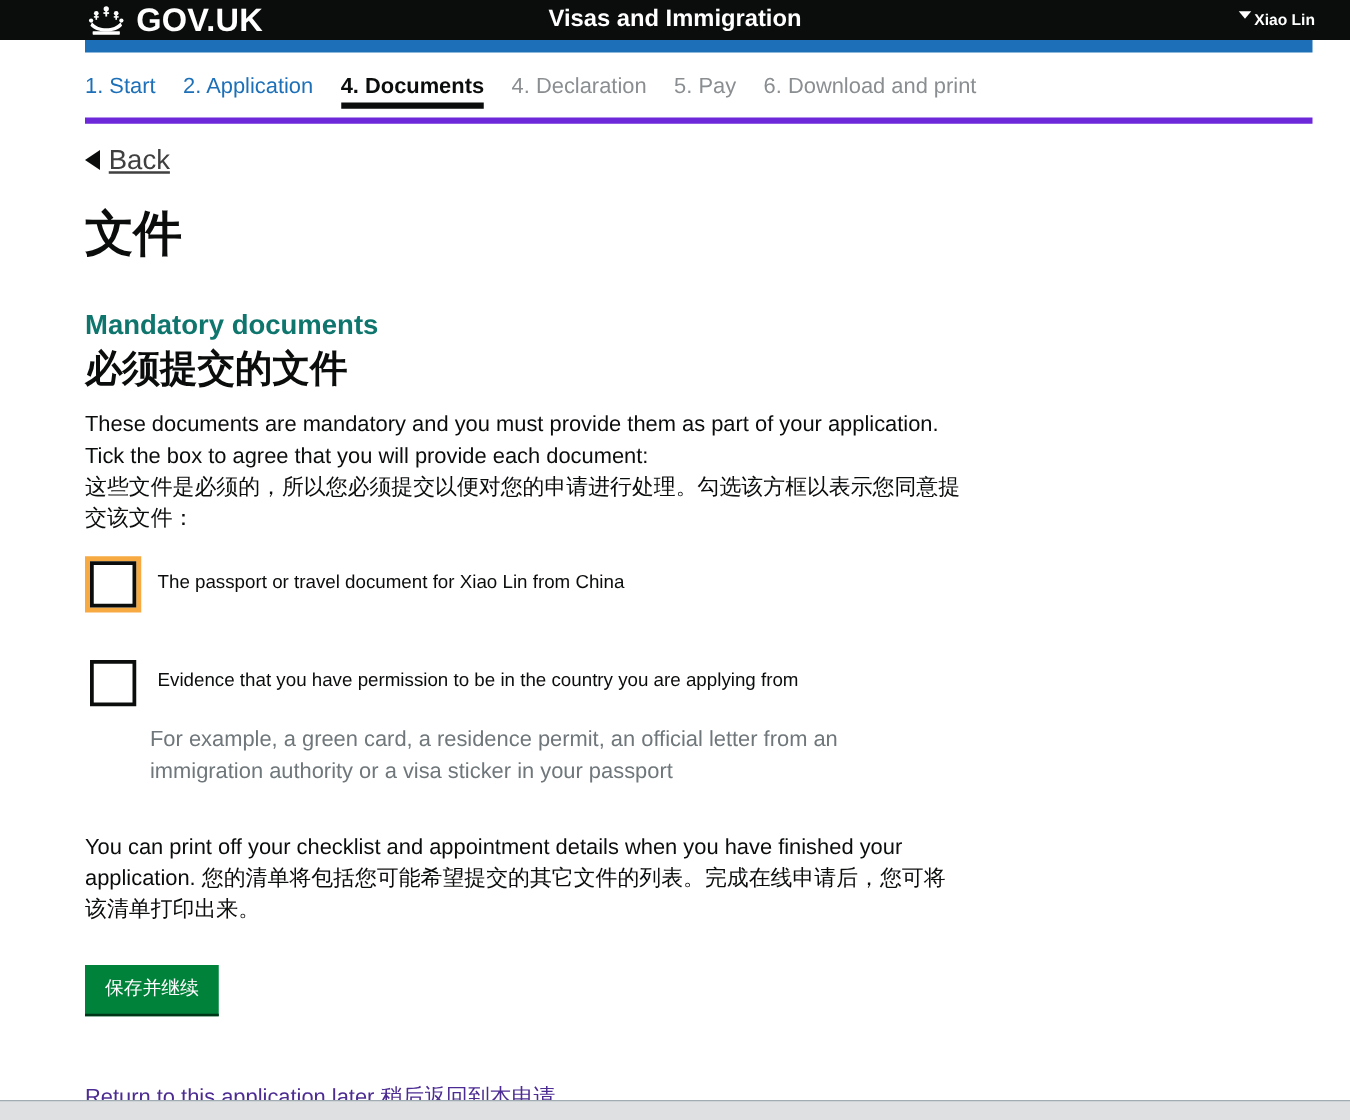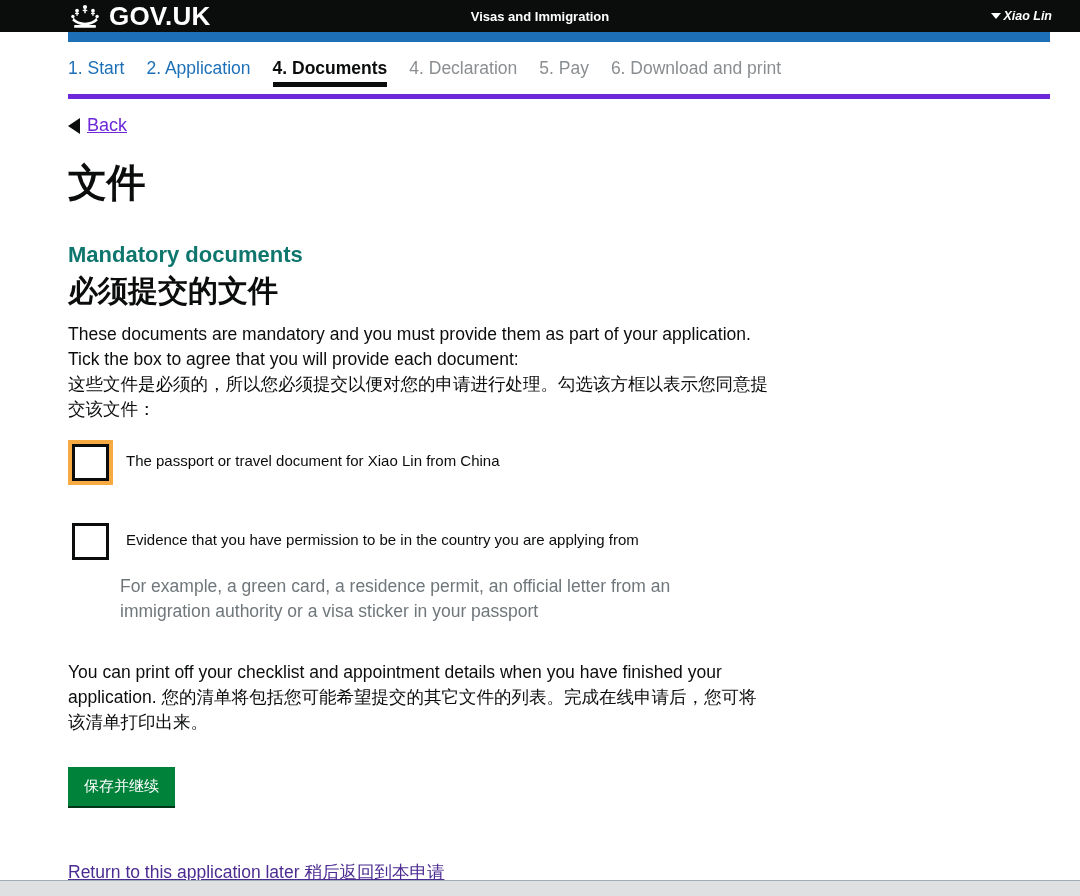--- a/index.html
+++ b/index.html
@@ -46,35 +46,33 @@
     font-weight: bold;
     letter-spacing: 0.2px;
     line-height: 1;
   }
   .header-service-name {
     position: absolute;
     left: 0;
     right: 0;
     text-align: center;
     color: #ffffff;
-    font-size: 13px;
+    font-size: 19px;
     font-weight: bold;
     pointer-events: none;
   }
   .header-account {
     position: absolute;
     right: 28px;
     top: 50%;
     transform: translateY(-50%);
     display: flex;
-    align-items: center;
     gap: 2px;
     text-decoration: none;
     cursor: pointer;
-    font-style: italic;
   }
   .caret-down {
     width: 0;
     height: 0;
     border-left: 5px solid transparent;
     border-right: 5px solid transparent;
     border-top: 6px solid #ffffff;
     display: block;
   }
   .account-name {
@@ -147,22 +145,22 @@
   }
   .back-arrow {
     width: 0;
     height: 0;
     border-top: 8px solid transparent;
     border-bottom: 8px solid transparent;
     border-right: 12px solid #0b0c0c;
     display: block;
   }
   .back-text {
-    font-size: 18px;
-    color: #6d28d9;
+    font-size: 22px;
+    color: #404040;
     text-decoration: underline;
   }
 
   
   .page-title {
     font-size: 39px;
     font-weight: bold;
     color: #0b0c0c;
     margin: 26px 0 0 0;
     line-height: 1.1;

